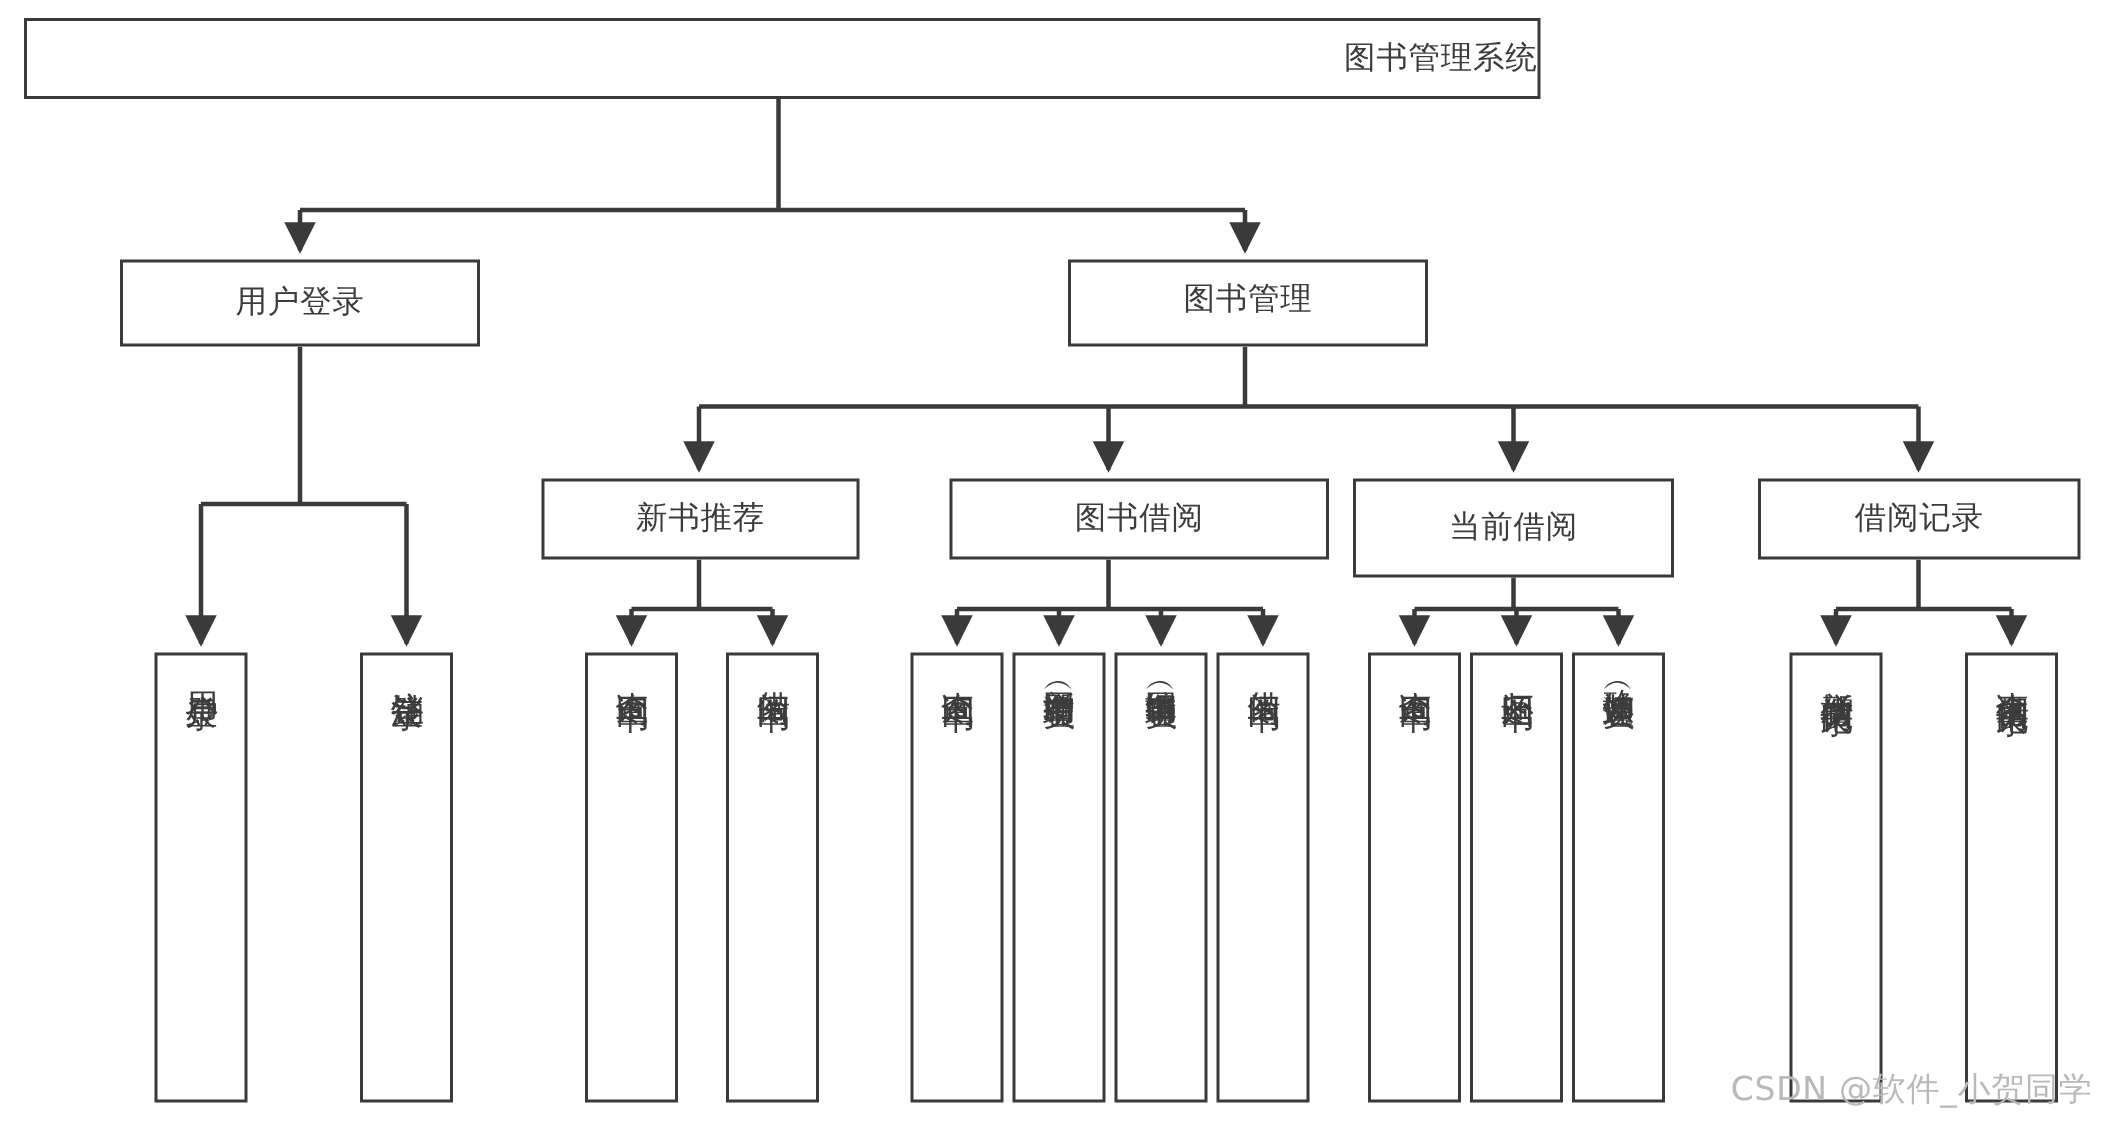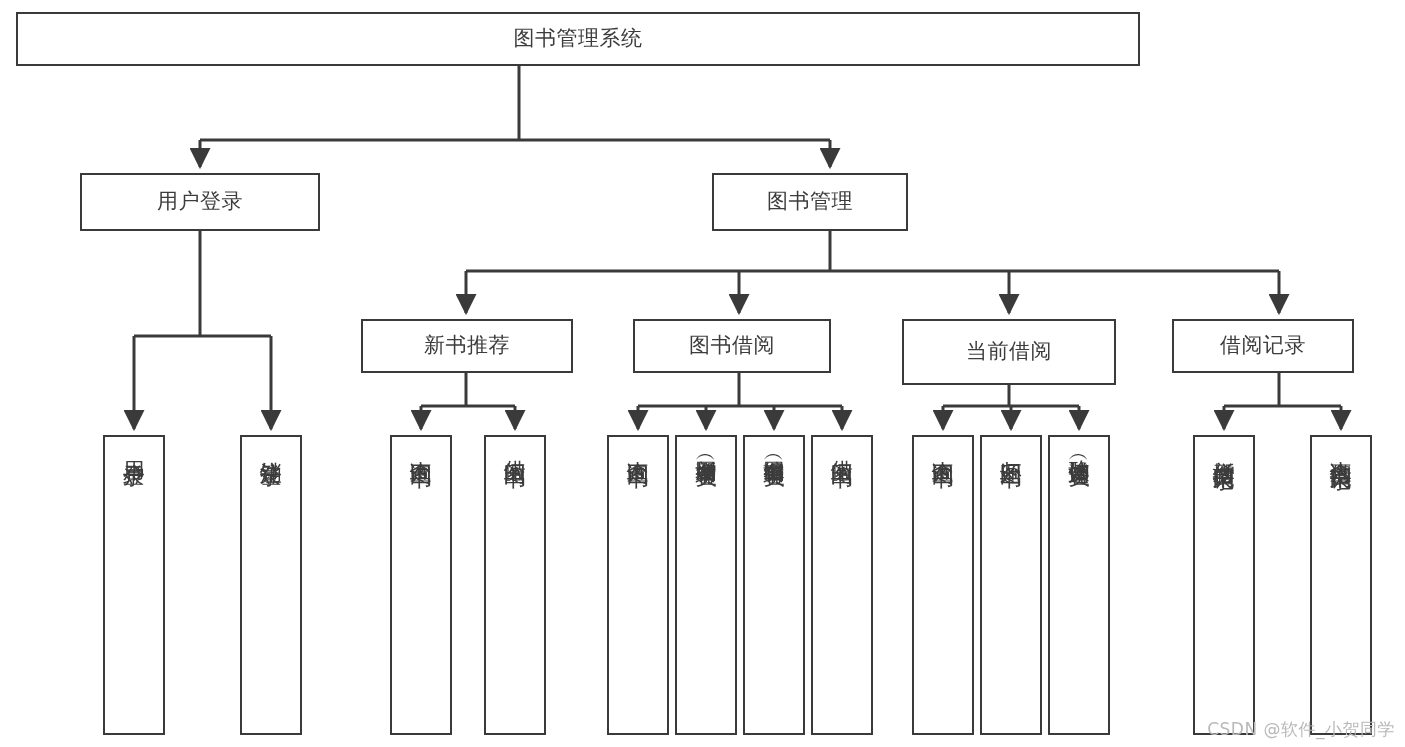--- a/index.html
+++ b/index.html
@@ -52,21 +52,21 @@
     max-height:100%;
   }
   .node.leaf.tall .label{
     font-size:21px;
     letter-spacing:1px;
   }
   #watermark{
     position:absolute;
     right:10px;
     bottom:6px;
-    font-size:17px;
+    font-size:22px;
     color:#b9b9b9;
     letter-spacing:0.5px;
     z-index:3;
     white-space:nowrap;
   }
 </style>
 </head>
 <body>
 
 <div id="canvas">
@@ -114,43 +114,43 @@
       <path d="M 1011 406 L 1011 429" marker-end="url(#arrow)"></path>
       <path d="M 1079 406 L 1079 429" marker-end="url(#arrow)"></path>
 
       <path d="M 1279 373 L 1279 406"></path>
       <path d="M 1224 406 L 1341 406"></path>
       <path d="M 1224 406 L 1224 429" marker-end="url(#arrow)"></path>
       <path d="M 1341 406 L 1341 429" marker-end="url(#arrow)"></path>
     </g>
   </svg>
 
-  <div class="node root" style="left: 16px; top: 12px; width: 1124px; height: 54px;">
+  <div class="node root" style="left: 16px; top: 12px; width: 1011px; height: 54px; justify-content: flex-end;">
     <span class="label">图书管理系统</span>
   </div>
 
   <div id="level2-layer">
       <div class="node" style="left: 80px; top: 173px; width: 240px; height: 58px;">
         <span class="label">用户登录</span>
       </div>
-      <div class="node" style="left: 712px; top: 173px; width: 196px; height: 58px;">
+      <div class="node" style="left: 712px; top: 173px; width: 240px; height: 58px; font-family: Liberation Mono, monospace;">
         <span class="label">图书管理</span>
       </div>
     </div>
   <div id="level3-layer">
       <div class="node" style="left: 361px; top: 319px; width: 212px; height: 54px;">
         <span class="label">新书推荐</span>
       </div>
-      <div class="node" style="left: 633px; top: 319px; width: 198px; height: 54px;">
+      <div class="node" style="left: 633px; top: 319px; width: 253px; height: 54px;">
         <span class="label">图书借阅</span>
       </div>
       <div class="node" style="left: 902px; top: 319px; width: 214px; height: 66px;">
         <span class="label">当前借阅</span>
       </div>
-      <div class="node" style="left: 1172px; top: 319px; width: 182px; height: 54px;">
+      <div class="node" style="left: 1172px; top: 319px; width: 215px; height: 54px;">
         <span class="label">借阅记录</span>
       </div>
     </div>
   <div id="leaf-layer">
       <div class="node leaf" style="left: 103px; top: 435px; width: 62px; height: 300px;">
         <span class="label">用户登录</span>
       </div>
       <div class="node leaf" style="left: 240px; top: 435px; width: 62px; height: 300px;">
         <span class="label">注销登录</span>
       </div>

